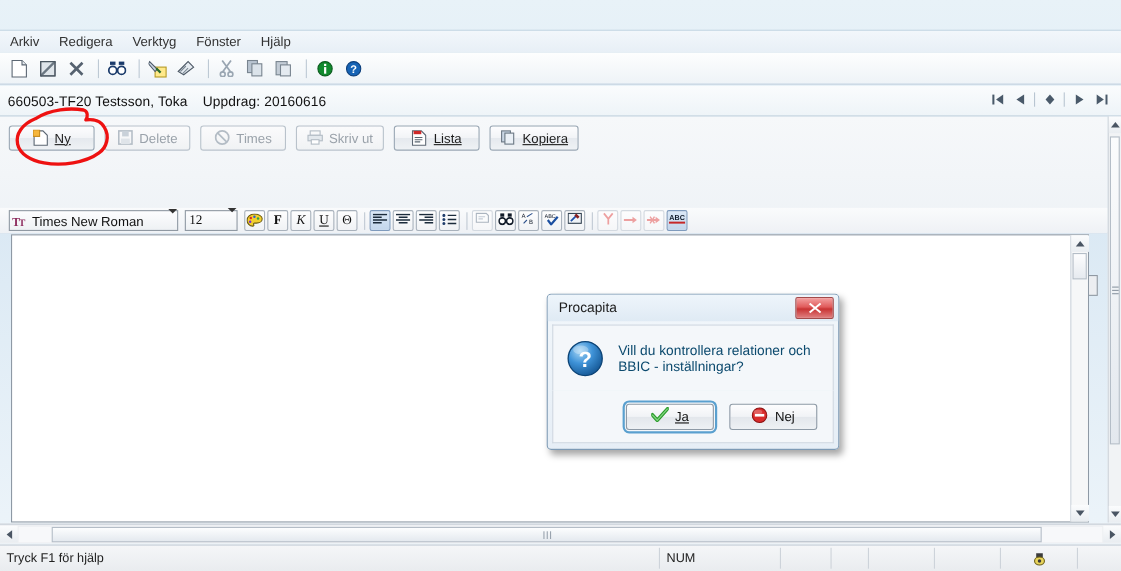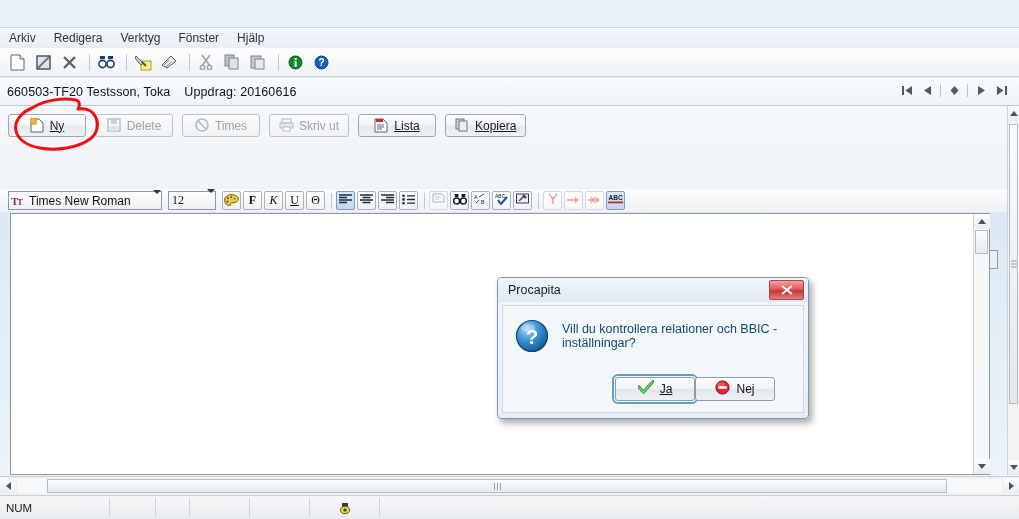--- a/index.html
+++ b/index.html
@@ -219,21 +219,21 @@
     display:flex;align-items:center;
   }
   .sb-cell{height:19px;border-right:1px solid #cdd3da;display:flex;align-items:center;
            font-size:11.5px;color:#222;padding:0 6px;box-sizing:border-box;}
 
   
   .annot{position:absolute;left:6px;top:96px;width:118px;height:66px;pointer-events:none;}
 
   
   .modal{
-    position:absolute;left:497px;top:277px;width:312px;height:142px;
+    position:absolute;left:497px;top:267px;width:266px;height:142px;
     background:linear-gradient(to bottom,#f2f7fb,#e6eef6);
     border:1px solid #7d9ab5;border-radius:4px;
     box-shadow:3px 4px 7px rgba(0,0,0,.35);
     box-sizing:border-box;
   }
   .modal-tb{
     height:24px;display:flex;align-items:center;position:relative;
     background:linear-gradient(to bottom,#eef5fb,#dfeaf4);
     border-radius:3px 3px 0 0;
   }
@@ -249,21 +249,21 @@
     margin:3px 4px 0 4px;height:60px;
     background:#f4f7fa;border:1px solid #cfd8e2;border-bottom:none;
     display:flex;align-items:center;box-sizing:border-box;
   }
   .q-icon{width:34px;height:34px;margin-left:12px;flex:0 0 auto;position:relative;}
   .modal-msg{margin-left:13px;font-size:12.5px;color:#0c4a6e;}
   .modal-foot{
     margin:0 4px;height:48px;
     background:#f4f7fa;border:1px solid #cfd8e2;border-top:none;
     display:flex;align-items:center;justify-content:flex-end;
-    padding-right:28px;box-sizing:border-box;
+    padding-right:14px;gap:14px;box-sizing:border-box;
   }
   .dlgbtn{
     width:80px;height:24px;box-sizing:border-box;
     border:1px solid #8e9aa6;border-radius:3px;
     background:linear-gradient(to bottom,#fdfdfe 0%,#f1f3f6 48%,#e3e7ec 52%,#eef1f4 100%);
     display:flex;align-items:center;justify-content:center;gap:6px;
     font-size:12px;color:#111;
   }
   .dlgbtn.def{outline:2px solid #5aa0cf;outline-offset:1px;}
 </style>
@@ -698,20 +698,21 @@
       <div class="bthumb">
         <span class="bgrip"><i></i><i></i><i></i></span>
       </div>
     </div>
     <div class="sb-arrow">
         <span class="tri-r"></span>
       </div>
   </div>
 
   <div class="statusbar">
+    <div class="sb-cell" style="width:600px;">Tryck F1 för hjälp</div>
     <div class="sb-cell" style="width:110px;justify-content:flex-start;">NUM</div>
     <div class="sb-cell" style="width:46px;"></div>
     <div class="sb-cell" style="width:34px;"></div>
     <div class="sb-cell" style="width:60px;"></div>
     <div class="sb-cell" style="width:60px;"></div>
     <div class="sb-cell" style="width:70px;justify-content:center;">
       <svg width="14" height="14" viewBox="0 0 14 14">
         <path d="M4 2 h6 v4 h-6 z" fill="#3b3b3b"></path>
         <ellipse cx="7" cy="9" rx="4.5" ry="3.6" fill="#e8d45a" stroke="#6d6015"></ellipse>
         <circle cx="7" cy="9" r="1.6" fill="#3b3b3b"></circle>

